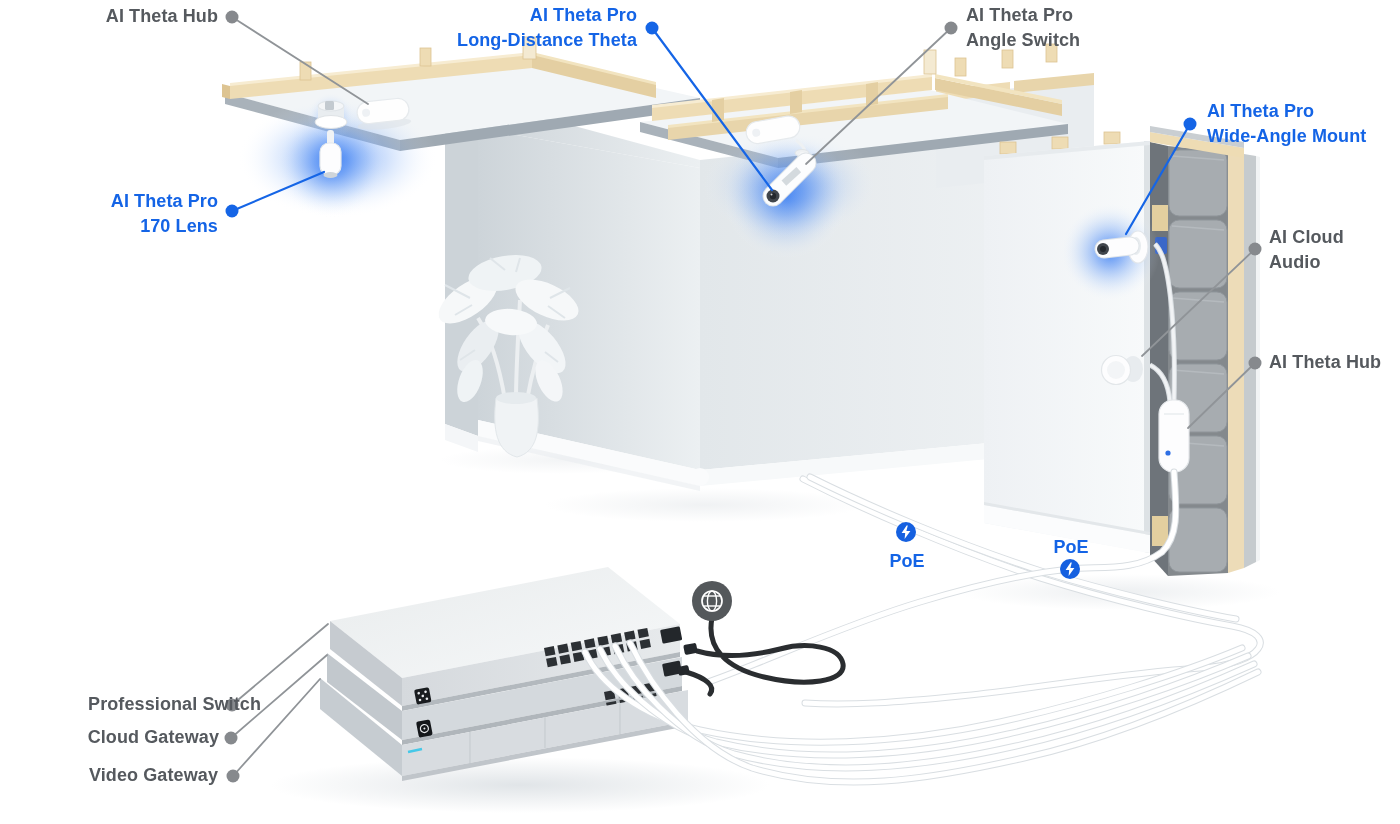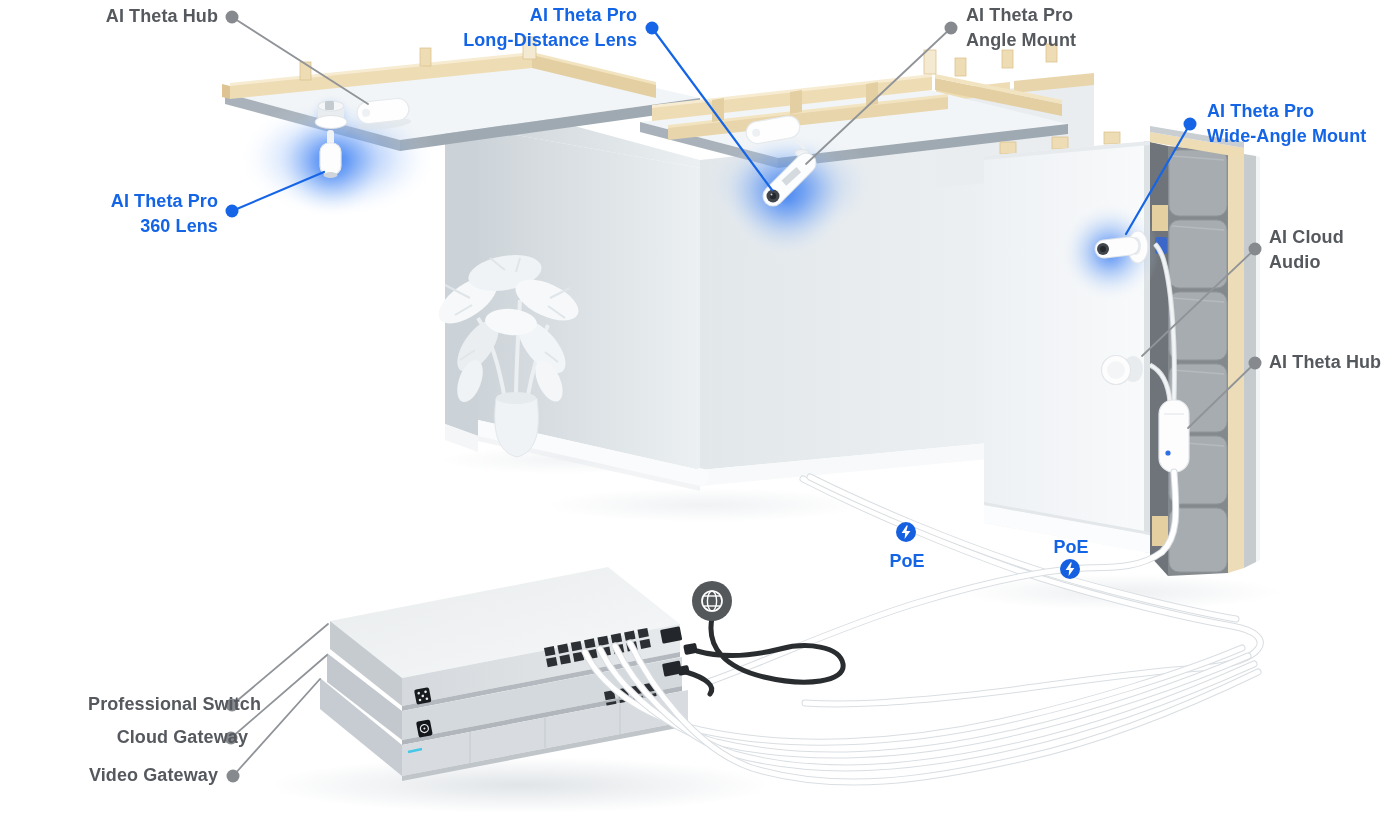--- a/index.html
+++ b/index.html
@@ -411,52 +411,52 @@
     </g>
   </g>
 </svg>
 
 <div class="callout gray align-right" style="right:1182px;top:4px">
   <div>AI Theta Hub</div>
 </div>
 
 <div class="callout blue align-right" style="right:763px;top:3px">
   <div>AI Theta Pro</div>
-  <div>Long-Distance Lens</div>
+  <div>Long-Distance Theta</div>
 </div>
 
 <div class="callout gray" style="left:966px;top:3px">
   <div>AI Theta Pro</div>
-  <div>Angle Mount</div>
+  <div>Angle Switch</div>
 </div>
 
 <div class="callout blue" style="left:1207px;top:99px">
   <div>AI Theta Pro</div>
   <div>Wide-Angle Mount</div>
 </div>
 
 <div class="callout gray" style="left:1269px;top:225px">
   <div>AI Cloud</div>
   <div>Audio</div>
 </div>
 
 <div class="callout gray" style="left:1269px;top:350px">
   <div>AI Theta Hub</div>
 </div>
 
 <div class="callout blue align-right" style="right:1182px;top:189px">
   <div>AI Theta Pro</div>
-  <div>360 Lens</div>
+  <div>170 Lens</div>
 </div>
 
 <div class="callout gray align-right" style="right:1139px;top:692px">
   <div>Professional Switch</div>
 </div>
 
-<div class="callout gray align-right" style="right:1152px;top:725px">
+<div class="callout gray align-right" style="right:1181px;top:725px">
   <div>Cloud Gateway</div>
 </div>
 
 <div class="callout gray align-right" style="right:1182px;top:763px">
   <div>Video Gateway</div>
 </div>
 
 <div class="poe-label" style="left:877px;top:551px">PoE</div>
 <div class="poe-label" style="left:1041px;top:537px">PoE</div>
 

